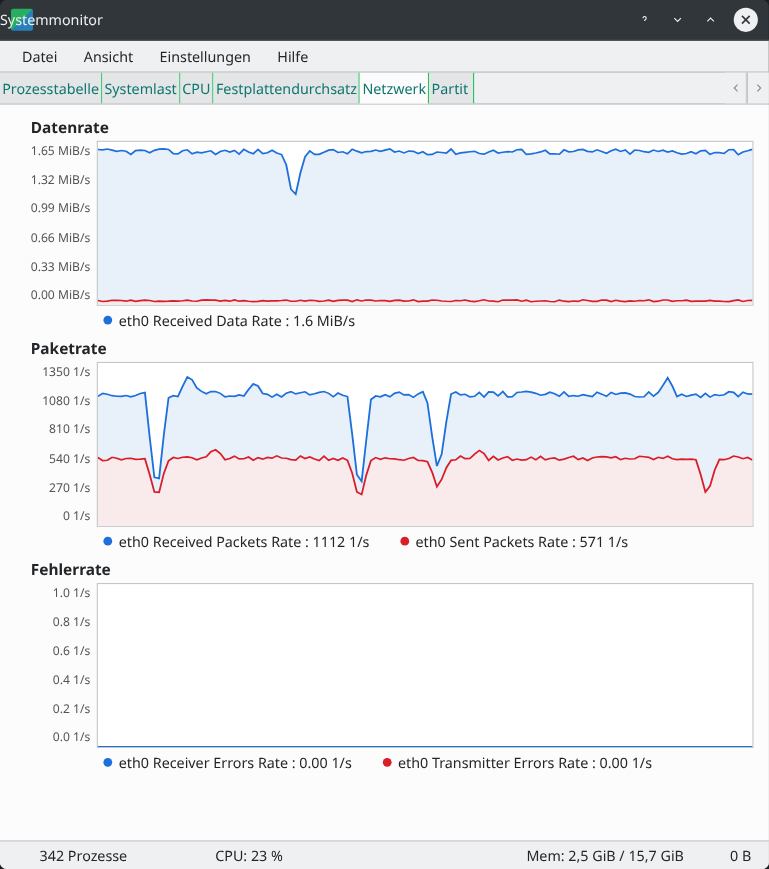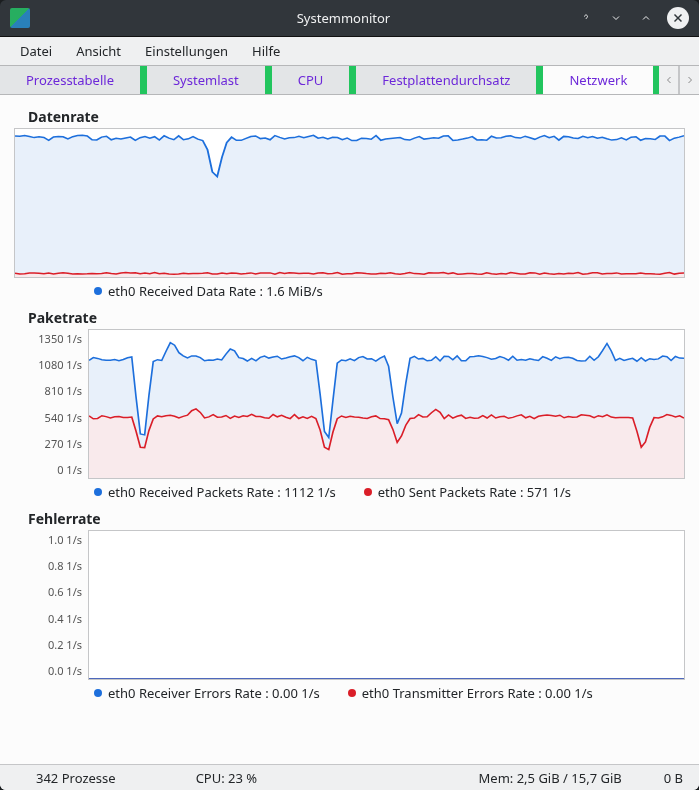--- a/index.html
+++ b/index.html
@@ -1,31 +1,31 @@
 <!DOCTYPE html>
 <html><head>
 <meta charset="utf-8">
 <style>
 * { box-sizing: border-box; margin: 0; padding: 0; }
 html, body { width: 699px; height: 790px; font-family: "Noto Sans", "Segoe UI", sans-serif; font-size: 13px; color: #232629; background: #1b1e20; }
 .window { width: 699px; height: 790px; background: #1b1e20; display: flex; flex-direction: column; border-radius: 6px; overflow: hidden; }
 .titlebar { height: 36px; background: #31363b; display: flex; align-items: center; padding: 0 10px; color: #eff0f1; position: relative; }
 .titlebar .appicon { width: 20px; height: 20px; background: linear-gradient(135deg,#27ae60 0 50%, #2980b9 50% 100%); border-radius: 2px; margin-right: 8px; }
-.titlebar .title { position: absolute; left: 0; right: 12px; text-align: center; font-size: 13px; pointer-events: none; }
+.titlebar .title { position: absolute; left: 0; right: 12px; text-align: left; font-size: 13px; pointer-events: none; }
 .titlebar .right { margin-left: auto; display: flex; align-items: center; gap: 12px; }
 .titlebar .icon-btn { width: 18px; height: 18px; display: flex; align-items: center; justify-content: center; cursor: pointer; color: #eff0f1; }
 .titlebar .close { width: 22px; height: 22px; border-radius: 11px; background: #eff0f1; color: #31363b; font-weight: bold; font-size: 14px; }
 
 .client { flex: 1; background: #eff0f1; display: flex; flex-direction: column; border-top: 1px solid #111; }
 .menubar { height: 28px; display: flex; align-items: flex-start; padding: 0 8px; gap: 0; }
 .menubar .menu { padding: 5px 12px; cursor: pointer; }
 
 .tabs-row { display: flex; align-items: stretch; border-bottom: 1px solid #b6b7b9; border-top: 1px solid #b6b7b9; position: relative; height: 30px; }
 .tabs-scroll { flex: 1; display: flex; overflow: hidden; }
-.tab { padding: 6px 26px; border-right: 7px solid #22c55e; background: #e3e5e7; color: #6d28d9; cursor: pointer; white-space: nowrap; display: flex; align-items: center; font-size: 13px; }
+.tab { padding: 6px 2px; border-right: 1px solid #22c55e; background: #e3e5e7; color: #0f766e; cursor: pointer; white-space: nowrap; display: flex; align-items: center; font-size: 13px; }
 .tab.active { background: #fcfcfc; border-bottom: 1px solid #fcfcfc; margin-bottom: -1px; }
 .tab.partial { padding-right: 4px; }
 .tabs-nav { width: 20px; display: flex; align-items: center; justify-content: center; cursor: pointer; border-left: 1px solid #c5c6c8; background: #eff0f1; color: #888; }
 .tabs-nav.first { border-left: none; border-right: 1px solid #c5c6c8; }
 
 .content { flex: 1; background: #fcfcfc; padding: 12px 14px 4px 14px; overflow: hidden; }
 .chart-section { margin-bottom: 8px; }
 .chart-title { font-weight: bold; font-size: 14px; margin-left: 14px; margin-bottom: 2px; }
 .chart-box { display: flex; height: 150px; }
 .y-axis { width: 74px; display: flex; flex-direction: column; justify-content: space-between; align-items: flex-end; font-size: 11px; color: #555; padding-right: 6px; padding-top: 2px; padding-bottom: 2px; }
@@ -100,20 +100,28 @@
             <polyline points="9 18 15 12 9 6"></polyline>
           </svg>
       </div>
     </div>
 
     <div class="content">
 
       <div class="chart-section">
         <div class="chart-title">Datenrate</div>
         <div class="chart-box">
+          <div class="y-axis" id="yaxis-datenrate">
+              <div>1.65 MiB/s</div>
+              <div>1.32 MiB/s</div>
+              <div>0.99 MiB/s</div>
+              <div>0.66 MiB/s</div>
+              <div>0.33 MiB/s</div>
+              <div>0.00 MiB/s</div>
+            </div>
           <div class="plot">
             <svg id="svg-datenrate" viewBox="0 0 540 148" preserveAspectRatio="none">
                 <path d="M0.0 6.9 L3.9 7.3 L7.8 6.5 L11.7 7.5 L15.5 8.6 L19.4 7.8 L23.3 8.5 L27.2 11.4 L31.1 7.9 L35.0 7.5 L38.8 7.8 L42.7 9.9 L46.6 7.7 L50.5 6.6 L54.4 6.3 L58.3 6.9 L62.2 10.7 L66.0 10.9 L69.9 8.1 L73.8 7.2 L77.7 10.8 L81.6 9.3 L85.5 10.0 L89.4 9.0 L93.2 8.1 L97.1 11.4 L101.0 8.7 L104.9 7.6 L108.8 9.3 L112.7 7.7 L116.5 11.0 L120.4 6.8 L124.3 9.1 L128.2 10.7 L132.1 6.9 L136.0 10.7 L139.9 9.8 L143.7 7.6 L147.6 10.1 L151.5 11.5 L155.4 20.8 L159.3 43.0 L163.2 47.6 L167.1 28.1 L170.9 13.6 L174.8 8.2 L178.7 11.3 L182.6 11.3 L186.5 9.4 L190.4 7.5 L194.2 7.0 L198.1 9.6 L202.0 9.0 L205.9 10.8 L209.8 6.6 L213.7 8.4 L217.6 9.9 L221.4 8.8 L225.3 8.6 L229.2 7.4 L233.1 8.6 L237.0 7.5 L240.9 6.4 L244.7 9.2 L248.6 8.3 L252.5 10.0 L256.4 8.3 L260.3 8.6 L264.2 10.6 L268.1 9.0 L271.9 11.6 L275.8 11.4 L279.7 9.2 L283.6 9.6 L287.5 10.2 L291.4 6.5 L295.3 11.3 L299.1 10.0 L303.0 9.5 L306.9 9.0 L310.8 8.6 L314.7 10.6 L318.6 11.1 L322.4 9.1 L326.3 7.6 L330.2 10.1 L334.1 9.4 L338.0 8.8 L341.9 9.2 L345.8 7.1 L349.6 6.8 L353.5 11.4 L357.4 10.9 L361.3 10.1 L365.2 9.1 L369.1 7.6 L372.9 10.9 L376.8 10.8 L380.7 11.2 L384.6 7.2 L388.5 9.0 L392.4 8.7 L396.3 7.3 L400.1 6.8 L404.0 8.6 L407.9 9.1 L411.8 7.2 L415.7 8.7 L419.6 10.3 L423.5 8.1 L427.3 6.6 L431.2 8.7 L435.1 7.3 L439.0 11.1 L442.9 7.4 L446.8 7.8 L450.6 8.9 L454.5 9.5 L458.4 7.4 L462.3 8.7 L466.2 7.5 L470.1 9.2 L474.0 8.2 L477.8 9.8 L481.7 11.1 L485.6 10.6 L489.5 8.9 L493.4 10.8 L497.3 8.2 L501.2 7.8 L505.0 11.3 L508.9 9.6 L512.8 9.7 L516.7 10.5 L520.6 7.1 L524.5 7.0 L528.3 11.6 L532.2 9.2 L536.1 8.1 L540.0 6.8 L 540 148 L 0 148 Z" fill="#e8f0fa"></path>
                 <path d="M0.0 144.2 L3.9 145.1 L7.8 144.8 L11.7 144.0 L15.5 144.0 L19.4 144.2 L23.3 144.8 L27.2 143.9 L31.1 144.9 L35.0 144.3 L38.8 143.8 L42.7 144.2 L46.6 145.1 L50.5 144.8 L54.4 145.0 L58.3 144.8 L62.2 144.5 L66.0 144.8 L69.9 144.4 L73.8 143.8 L77.7 144.6 L81.6 144.9 L85.5 143.9 L89.4 143.6 L93.2 143.9 L97.1 143.8 L101.0 144.7 L104.9 144.1 L108.8 144.8 L112.7 143.6 L116.5 144.8 L120.4 144.3 L124.3 144.9 L128.2 145.2 L132.1 145.0 L136.0 144.3 L139.9 144.7 L143.7 144.5 L147.6 144.5 L151.5 144.2 L155.4 143.8 L159.3 144.9 L163.2 144.9 L167.1 144.0 L170.9 144.7 L174.8 144.0 L178.7 144.2 L182.6 145.0 L186.5 144.6 L190.4 143.9 L194.2 145.0 L198.1 144.1 L202.0 143.9 L205.9 143.9 L209.8 145.2 L213.7 143.6 L217.6 144.6 L221.4 143.7 L225.3 143.9 L229.2 144.6 L233.1 144.2 L237.0 144.3 L240.9 144.9 L244.7 144.1 L248.6 143.8 L252.5 144.7 L256.4 144.6 L260.3 143.6 L264.2 145.2 L268.1 144.8 L271.9 144.7 L275.8 143.7 L279.7 144.0 L283.6 144.6 L287.5 144.9 L291.4 145.1 L295.3 144.2 L299.1 144.4 L303.0 143.7 L306.9 144.7 L310.8 145.2 L314.7 144.4 L318.6 143.5 L322.4 144.6 L326.3 144.7 L330.2 145.3 L334.1 143.7 L338.0 143.9 L341.9 143.9 L345.8 143.6 L349.6 144.8 L353.5 143.9 L357.4 145.3 L361.3 144.9 L365.2 144.6 L369.1 144.4 L372.9 145.1 L376.8 145.3 L380.7 143.8 L384.6 144.8 L388.5 145.2 L392.4 144.6 L396.3 145.0 L400.1 143.5 L404.0 144.2 L407.9 145.0 L411.8 145.0 L415.7 143.7 L419.6 143.9 L423.5 145.2 L427.3 144.0 L431.2 144.8 L435.1 145.2 L439.0 144.5 L442.9 144.9 L446.8 144.2 L450.6 144.4 L454.5 143.6 L458.4 145.2 L462.3 144.8 L466.2 143.7 L470.1 143.7 L474.0 144.9 L477.8 144.4 L481.7 144.4 L485.6 143.9 L489.5 145.0 L493.4 144.8 L497.3 144.7 L501.2 144.8 L505.0 144.1 L508.9 144.8 L512.8 144.8 L516.7 145.1 L520.6 145.2 L524.5 144.3 L528.3 143.6 L532.2 145.1 L536.1 144.2 L540.0 144.1 L 540 148 L 0 148 Z" fill="#fbe9e9" fill-opacity="0.85"></path>
                 <path d="M0.0 144.2 L3.9 145.1 L7.8 144.8 L11.7 144.0 L15.5 144.0 L19.4 144.2 L23.3 144.8 L27.2 143.9 L31.1 144.9 L35.0 144.3 L38.8 143.8 L42.7 144.2 L46.6 145.1 L50.5 144.8 L54.4 145.0 L58.3 144.8 L62.2 144.5 L66.0 144.8 L69.9 144.4 L73.8 143.8 L77.7 144.6 L81.6 144.9 L85.5 143.9 L89.4 143.6 L93.2 143.9 L97.1 143.8 L101.0 144.7 L104.9 144.1 L108.8 144.8 L112.7 143.6 L116.5 144.8 L120.4 144.3 L124.3 144.9 L128.2 145.2 L132.1 145.0 L136.0 144.3 L139.9 144.7 L143.7 144.5 L147.6 144.5 L151.5 144.2 L155.4 143.8 L159.3 144.9 L163.2 144.9 L167.1 144.0 L170.9 144.7 L174.8 144.0 L178.7 144.2 L182.6 145.0 L186.5 144.6 L190.4 143.9 L194.2 145.0 L198.1 144.1 L202.0 143.9 L205.9 143.9 L209.8 145.2 L213.7 143.6 L217.6 144.6 L221.4 143.7 L225.3 143.9 L229.2 144.6 L233.1 144.2 L237.0 144.3 L240.9 144.9 L244.7 144.1 L248.6 143.8 L252.5 144.7 L256.4 144.6 L260.3 143.6 L264.2 145.2 L268.1 144.8 L271.9 144.7 L275.8 143.7 L279.7 144.0 L283.6 144.6 L287.5 144.9 L291.4 145.1 L295.3 144.2 L299.1 144.4 L303.0 143.7 L306.9 144.7 L310.8 145.2 L314.7 144.4 L318.6 143.5 L322.4 144.6 L326.3 144.7 L330.2 145.3 L334.1 143.7 L338.0 143.9 L341.9 143.9 L345.8 143.6 L349.6 144.8 L353.5 143.9 L357.4 145.3 L361.3 144.9 L365.2 144.6 L369.1 144.4 L372.9 145.1 L376.8 145.3 L380.7 143.8 L384.6 144.8 L388.5 145.2 L392.4 144.6 L396.3 145.0 L400.1 143.5 L404.0 144.2 L407.9 145.0 L411.8 145.0 L415.7 143.7 L419.6 143.9 L423.5 145.2 L427.3 144.0 L431.2 144.8 L435.1 145.2 L439.0 144.5 L442.9 144.9 L446.8 144.2 L450.6 144.4 L454.5 143.6 L458.4 145.2 L462.3 144.8 L466.2 143.7 L470.1 143.7 L474.0 144.9 L477.8 144.4 L481.7 144.4 L485.6 143.9 L489.5 145.0 L493.4 144.8 L497.3 144.7 L501.2 144.8 L505.0 144.1 L508.9 144.8 L512.8 144.8 L516.7 145.1 L520.6 145.2 L524.5 144.3 L528.3 143.6 L532.2 145.1 L536.1 144.2 L540.0 144.1" stroke="#da1e28" fill="none" stroke-width="1.5"></path>
                 <path d="M0.0 6.9 L3.9 7.3 L7.8 6.5 L11.7 7.5 L15.5 8.6 L19.4 7.8 L23.3 8.5 L27.2 11.4 L31.1 7.9 L35.0 7.5 L38.8 7.8 L42.7 9.9 L46.6 7.7 L50.5 6.6 L54.4 6.3 L58.3 6.9 L62.2 10.7 L66.0 10.9 L69.9 8.1 L73.8 7.2 L77.7 10.8 L81.6 9.3 L85.5 10.0 L89.4 9.0 L93.2 8.1 L97.1 11.4 L101.0 8.7 L104.9 7.6 L108.8 9.3 L112.7 7.7 L116.5 11.0 L120.4 6.8 L124.3 9.1 L128.2 10.7 L132.1 6.9 L136.0 10.7 L139.9 9.8 L143.7 7.6 L147.6 10.1 L151.5 11.5 L155.4 20.8 L159.3 43.0 L163.2 47.6 L167.1 28.1 L170.9 13.6 L174.8 8.2 L178.7 11.3 L182.6 11.3 L186.5 9.4 L190.4 7.5 L194.2 7.0 L198.1 9.6 L202.0 9.0 L205.9 10.8 L209.8 6.6 L213.7 8.4 L217.6 9.9 L221.4 8.8 L225.3 8.6 L229.2 7.4 L233.1 8.6 L237.0 7.5 L240.9 6.4 L244.7 9.2 L248.6 8.3 L252.5 10.0 L256.4 8.3 L260.3 8.6 L264.2 10.6 L268.1 9.0 L271.9 11.6 L275.8 11.4 L279.7 9.2 L283.6 9.6 L287.5 10.2 L291.4 6.5 L295.3 11.3 L299.1 10.0 L303.0 9.5 L306.9 9.0 L310.8 8.6 L314.7 10.6 L318.6 11.1 L322.4 9.1 L326.3 7.6 L330.2 10.1 L334.1 9.4 L338.0 8.8 L341.9 9.2 L345.8 7.1 L349.6 6.8 L353.5 11.4 L357.4 10.9 L361.3 10.1 L365.2 9.1 L369.1 7.6 L372.9 10.9 L376.8 10.8 L380.7 11.2 L384.6 7.2 L388.5 9.0 L392.4 8.7 L396.3 7.3 L400.1 6.8 L404.0 8.6 L407.9 9.1 L411.8 7.2 L415.7 8.7 L419.6 10.3 L423.5 8.1 L427.3 6.6 L431.2 8.7 L435.1 7.3 L439.0 11.1 L442.9 7.4 L446.8 7.8 L450.6 8.9 L454.5 9.5 L458.4 7.4 L462.3 8.7 L466.2 7.5 L470.1 9.2 L474.0 8.2 L477.8 9.8 L481.7 11.1 L485.6 10.6 L489.5 8.9 L493.4 10.8 L497.3 8.2 L501.2 7.8 L505.0 11.3 L508.9 9.6 L512.8 9.7 L516.7 10.5 L520.6 7.1 L524.5 7.0 L528.3 11.6 L532.2 9.2 L536.1 8.1 L540.0 6.8" stroke="#1d6fdc" fill="none" stroke-width="1.5"></path>
               </svg>
           </div>
         </div>
         <div class="legend">

